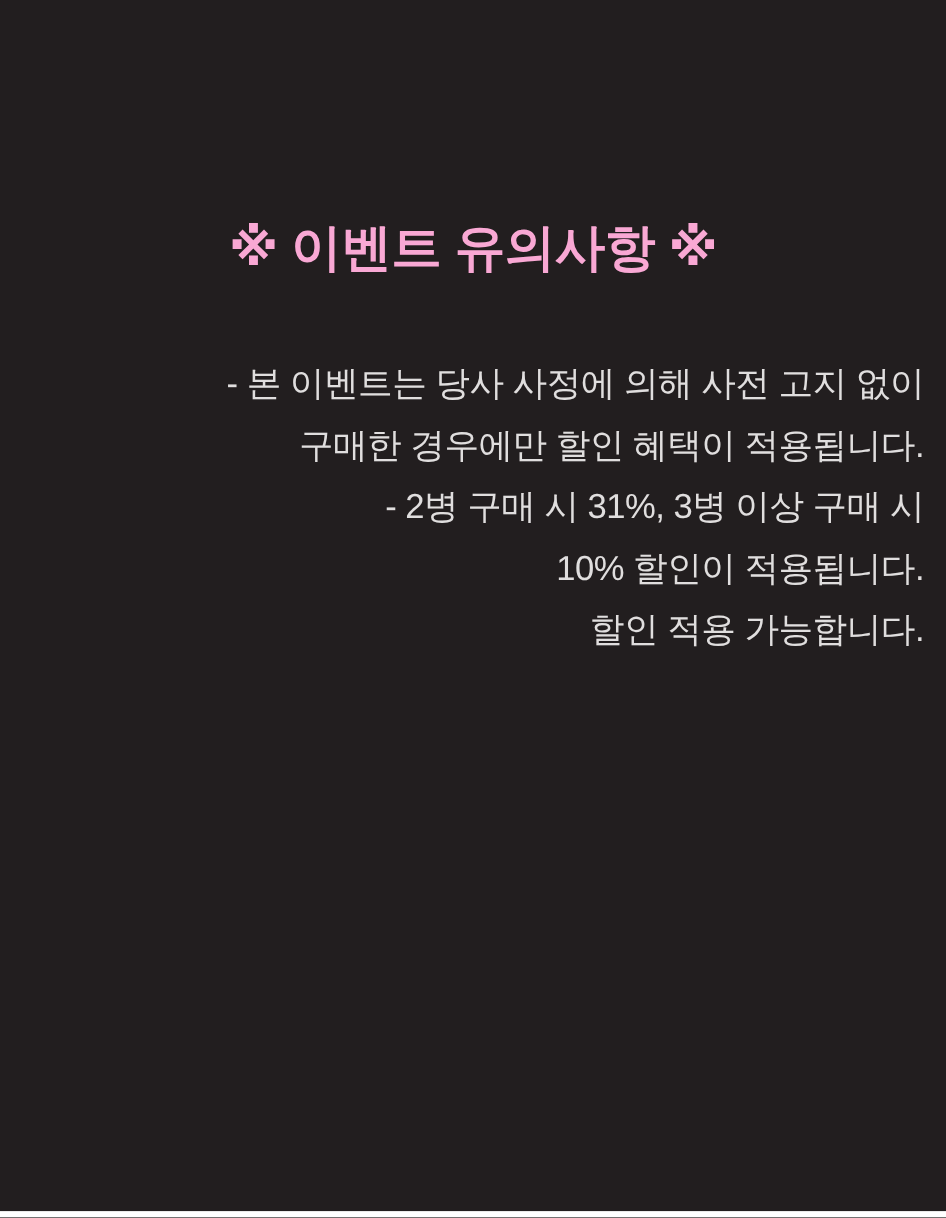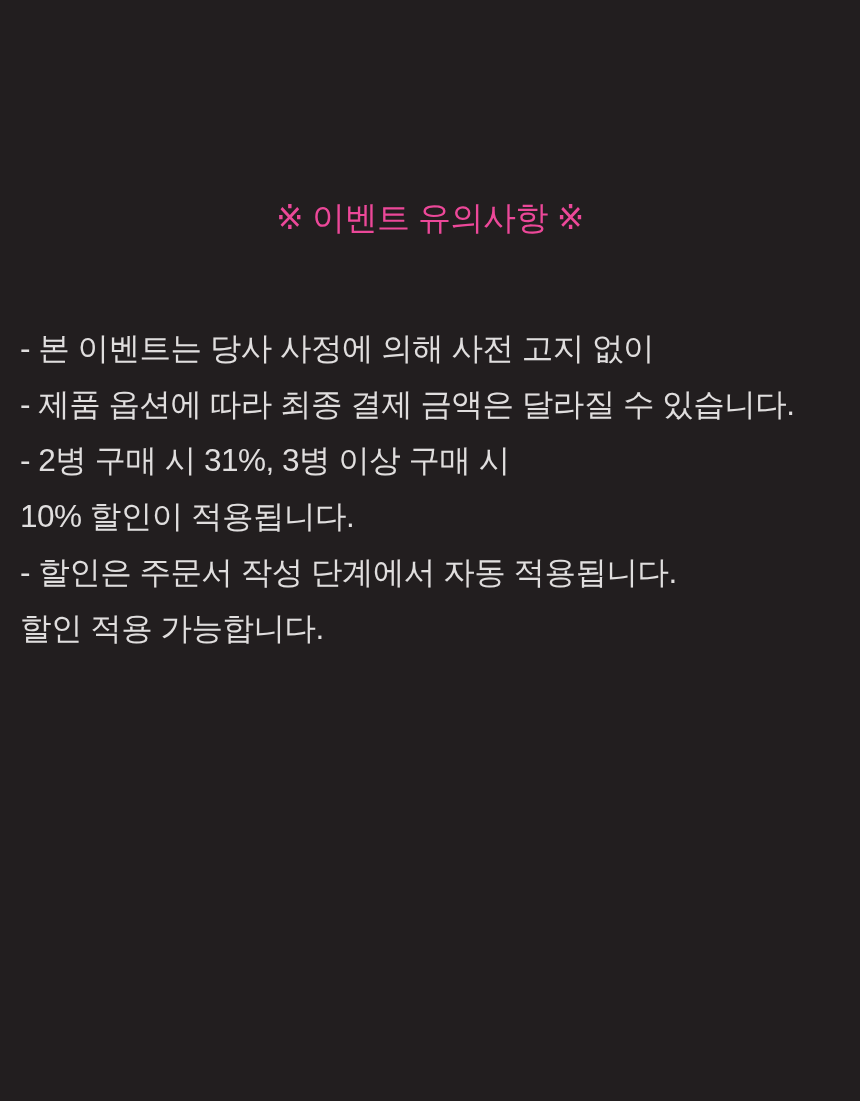--- a/index.html
+++ b/index.html
@@ -12,32 +12,32 @@
     background: #221E1F;
     overflow: hidden;
     font-family: "Liberation Sans", "DejaVu Sans", sans-serif;
   }
   .notice-title {
     position: absolute;
     top: 199px;
     left: 0;
     right: 0;
     text-align: center;
-    font-size: 33px;
-    font-weight: 400;
+    font-size: 46px;
+    font-weight: 700;
     letter-spacing: -0.5px;
-    color: #ec4899;
+    color: #f9a8d4;
     line-height: 1.15;
   }
   .notice-body {
     position: absolute;
     top: 320px;
     left: 20px;
     right: 20px;
-    text-align: left;
+    text-align: right;
     font-size: 31.5px;
     font-weight: 400;
     letter-spacing: -0.5px;
     color: #E0DEDE;
   }
   .notice-line {
     height: 56px;
     line-height: 56px;
     white-space: nowrap;
   }
@@ -52,22 +52,21 @@
 </style>
 </head>
 <body>
 
 <div class="page">
 
   <div class="notice-title">※ 이벤트 유의사항 ※</div>
 
   <div class="notice-body">
     <div class="notice-line">- 본 이벤트는 당사 사정에 의해 사전 고지 없이</div>
-    <div class="notice-line">- 제품 옵션에 따라 최종 결제 금액은 달라질 수 있습니다.</div>
+    <div class="notice-line">구매한 경우에만 할인 혜택이 적용됩니다.</div>
     <div class="notice-line">- 2병 구매 시 31%, 3병 이상 구매 시</div>
     <div class="notice-line">10% 할인이 적용됩니다.</div>
-    <div class="notice-line">- 할인은 주문서 작성 단계에서 자동 적용됩니다.</div>
     <div class="notice-line">할인 적용 가능합니다.</div>
   </div>
 
   <div class="bottom-strip"></div>
 
 </div>
 
 </body></html>

